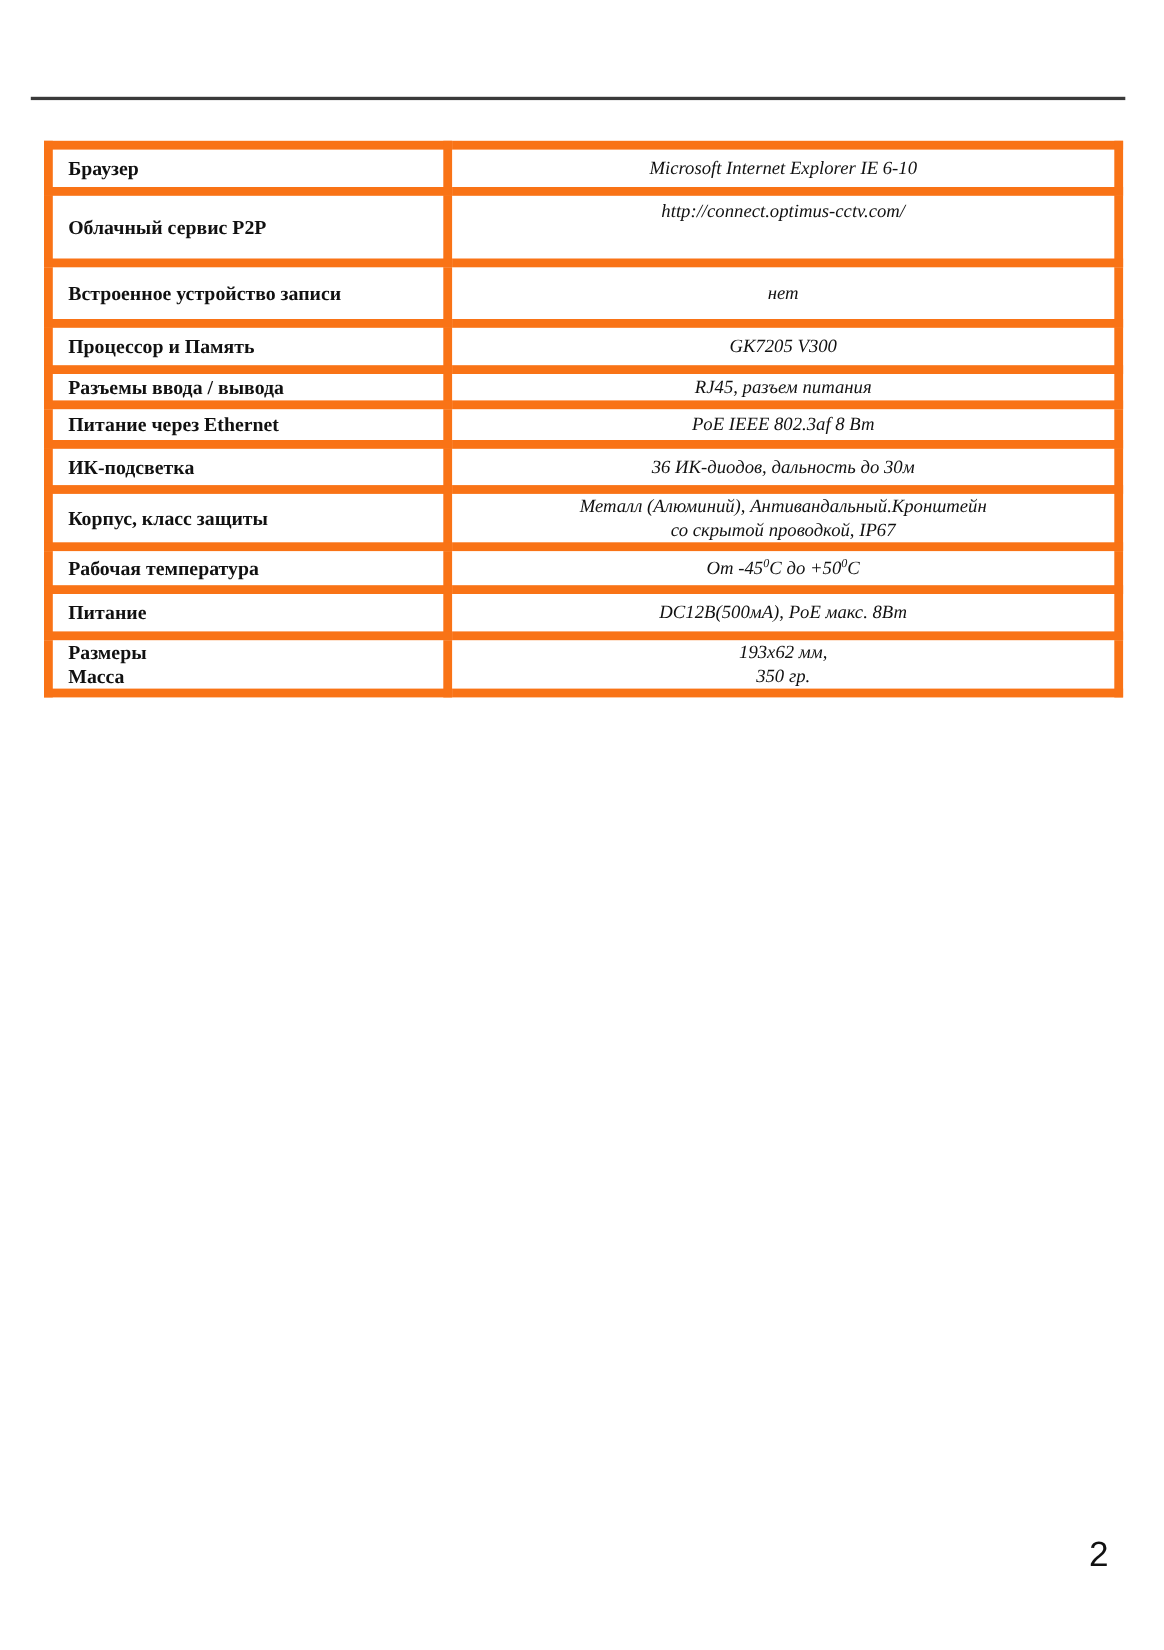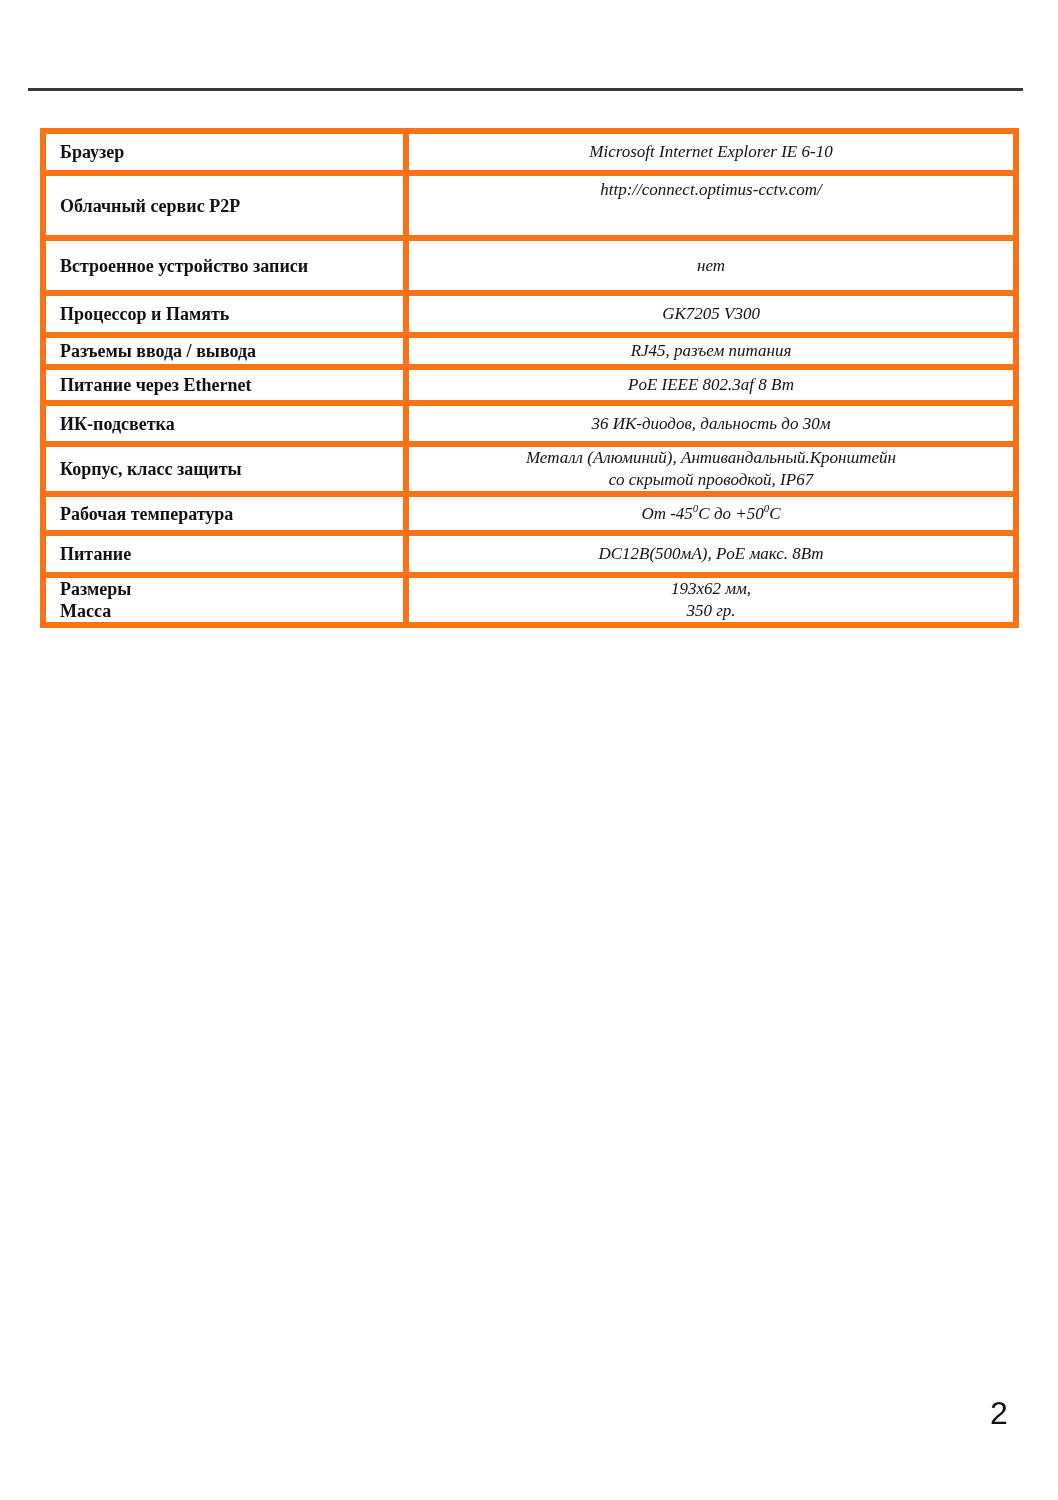--- a/index.html
+++ b/index.html
@@ -24,21 +24,21 @@
   }
   table.spec-table {
     position: absolute;
     left: 40px;
     top: 128px;
     width: 973px;
     border-collapse: collapse;
     table-layout: fixed;
   }
   table.spec-table td {
-    border: 6px solid #f97316;
+    border: 8px solid #f97316;
     line-height: 22px;
     overflow: hidden;
   }
   col.c-label { width: 363px; }
   col.c-value { width: 610px; }
   td.label {
     font-weight: bold;
     font-size: 18px;
     padding: 0 8px 0 14px;
     vertical-align: middle;

